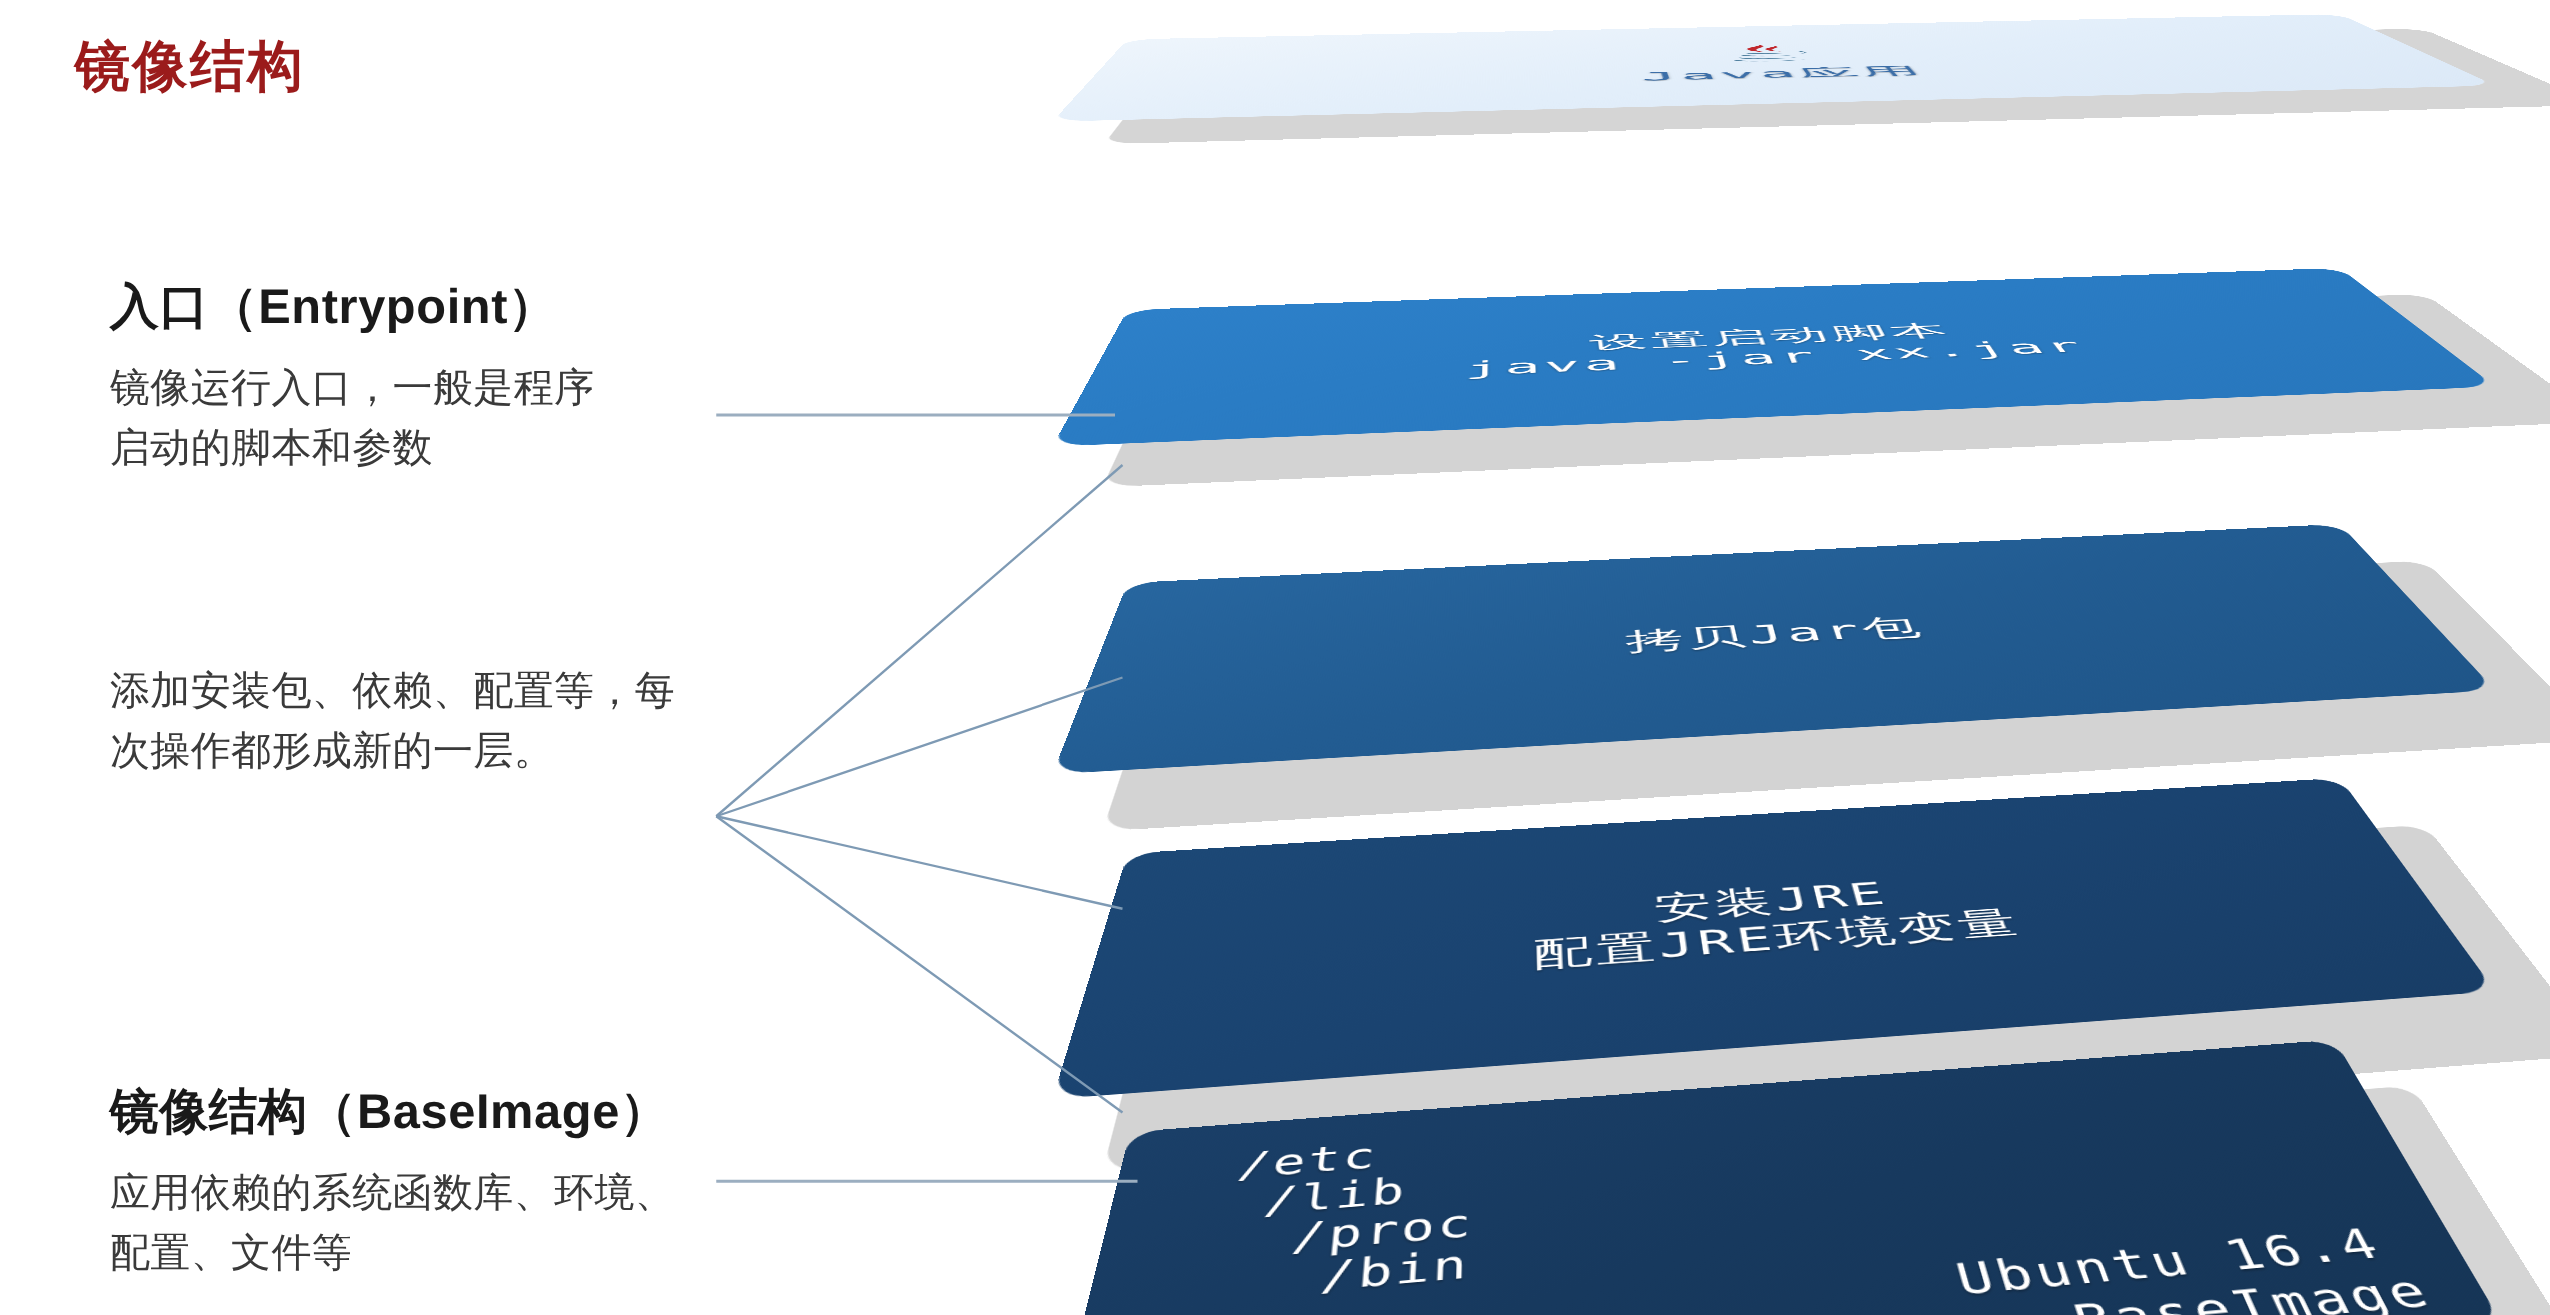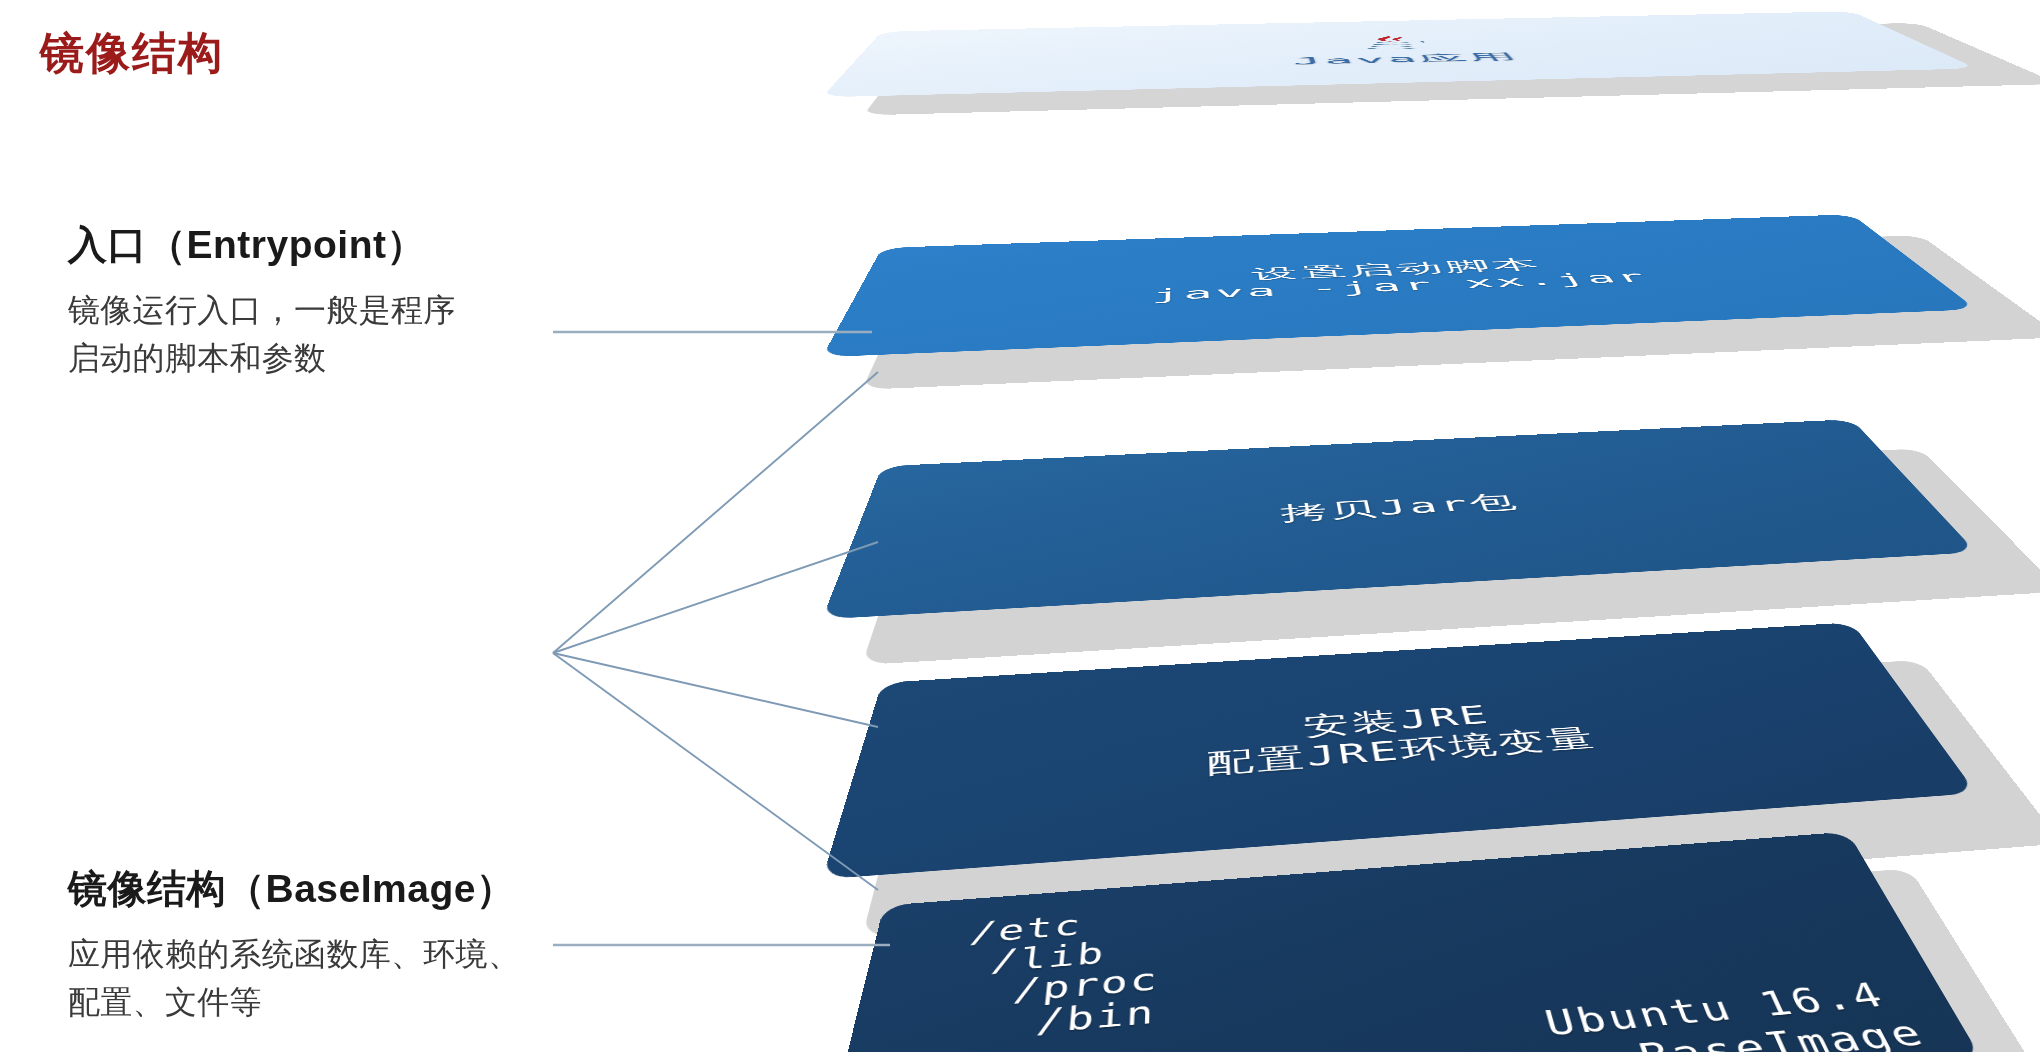--- a/index.html
+++ b/index.html
@@ -3,21 +3,21 @@
 <meta charset="utf-8">
 <style>
   html,body{margin:0;padding:0;}
   body{
     width:2040px;height:1052px;
     background:#ffffff;
     font-family:"Liberation Sans","DejaVu Sans",sans-serif;
     overflow:hidden;
     position:relative;
   }
-  .stage{position:absolute;inset:0;}
+  .stage{position:absolute;inset:0;margin-left:20px;}
 
   
   .title{
     position:absolute;left:40px;top:24px;
     font-size:44px;font-weight:bold;
     color:#9B1B1B;letter-spacing:2px;
     white-space:nowrap;
   }
 
   
@@ -195,20 +195,24 @@
 
   <div class="ann" id="ann-entrypoint">
     <div class="head">入口（Entrypoint）</div>
     <div class="body">
       <div>镜像运行入口，一般是程序</div>
       <div>启动的脚本和参数</div>
     </div>
   </div>
 
   <div class="ann" id="ann-layer">
+    <div class="body">
+      <div>添加安装包、依赖、配置等，每</div>
+      <div>次操作都形成新的一层。</div>
+    </div>
   </div>
 
   <div class="ann" id="ann-base">
     <div class="head">镜像结构（BaseImage）</div>
     <div class="body">
       <div>应用依赖的系统函数库、环境、</div>
       <div>配置、文件等</div>
     </div>
   </div>
 

